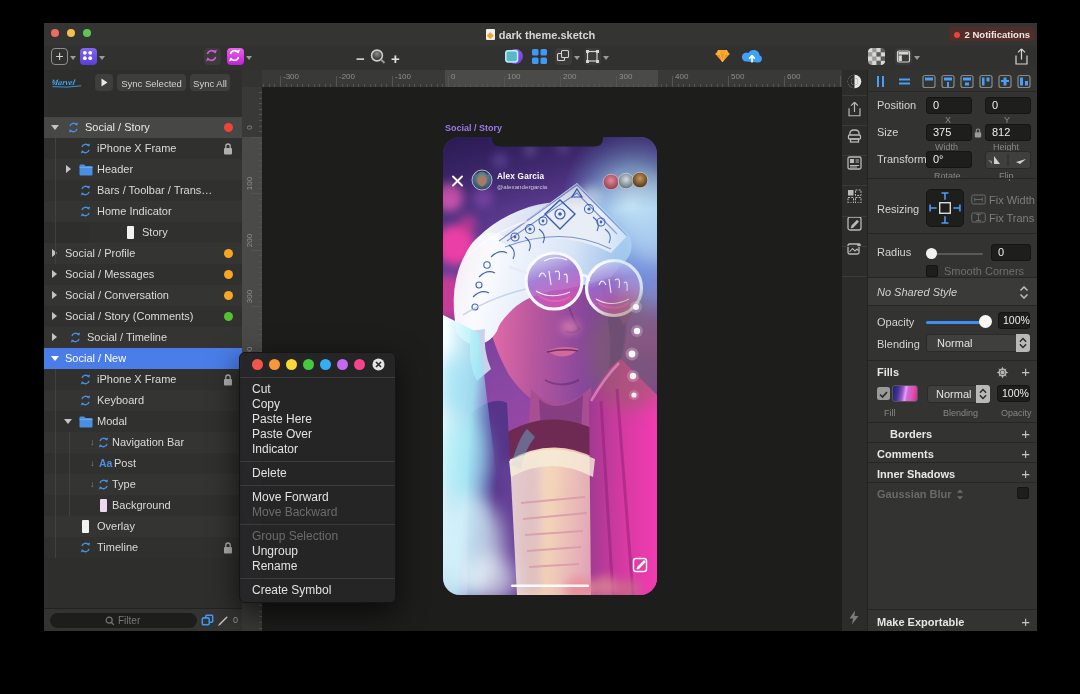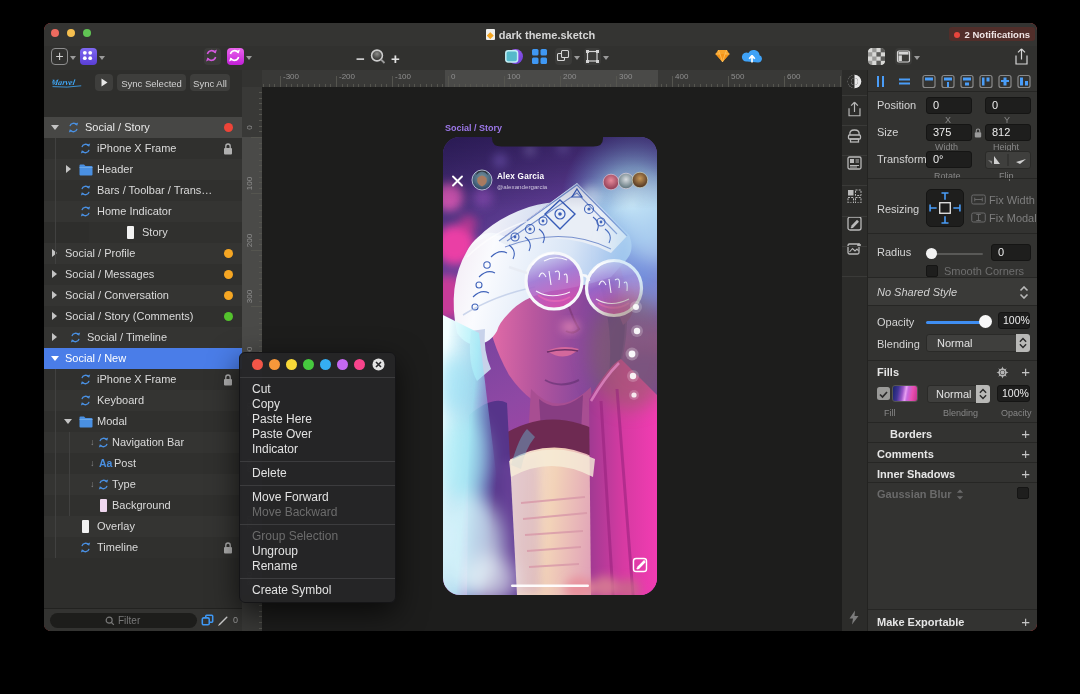--- a/index.html
+++ b/index.html
@@ -1,18 +1,18 @@
 <!DOCTYPE html>
 <html><head>
 <meta charset="utf-8">
 <style>
 * { margin:0; padding:0; box-sizing:border-box; }
 html,body { width:1080px; height:694px; background:#000; overflow:hidden; font-family:"Liberation Sans", sans-serif; }
 #stage { position:relative; width:1080px; height:694px; background:#000; }
-#win { position:absolute; left:44px; top:23px; width:993px; height:608px; background:#ef4444; border-radius:7px; overflow:hidden; }
+#win { position:absolute; left:44px; top:23px; width:993px; height:608px; background:#ef4444; border-radius:1px; overflow:hidden; }
 #titlebar { position:absolute; left:0; top:0; width:100%; height:23px; background:#343432; }
 .tl { position:absolute; top:6px; width:8px; height:8px; border-radius:50%; }
 #title { position:absolute; top:5px; left:0; width:100%; text-align:center; color:#d6d6d6; font-size:11px; font-weight:700; }
 #docicon { position:relative; display:inline-block; width:9px; height:11px; background:#f0f0ee; border-radius:1px; margin-right:4px; top:1px; }
 #docicon::after { content:""; position:absolute; left:2.2px; top:3.5px; width:4.5px; height:4.5px; background:#f5a623; transform:rotate(45deg); border-radius:0.5px; }
 #notif { position:absolute; right:2px; top:4px; height:14px; background:#512e2a; border-radius:3px; color:#efe5e5; font-size:9.5px; font-weight:700; padding:2px 5px 0 16px; }
 #notif::before { content:""; position:absolute; left:5px; top:4.5px; width:6px; height:6px; border-radius:50%; background:#e8453c; }
 #toolbar { position:absolute; left:0; top:23px; width:100%; height:47px; background:#31312f; }
 .tbtn { position:absolute; width:17px; height:17px; border-radius:4px; top:2px; }
 .caret { position:absolute; top:10px; width:0; height:0; border-left:3px solid transparent; border-right:3px solid transparent; border-top:4px solid #9a9a9a; }
@@ -1051,21 +1051,21 @@
     </div>
     <svg width="15" height="13" viewBox="0 0 20 14" style="position:absolute; left:103px; top:123px;">
           <rect x="1" y="1" width="18" height="12" rx="2" fill="none" stroke="#6e6e6e" stroke-width="1.3"></rect>
           <path d="M5 7 H15 M5 4.5 V9.5 M15 4.5 V9.5" stroke="#6e6e6e" stroke-width="1.2"></path>
         </svg>
     <div style="position:absolute; left:121px; top:124px; color:#7e7e7e; font-size:11px; white-space:nowrap;">Fix Width</div>
     <svg width="15" height="13" viewBox="0 0 20 14" style="position:absolute; left:103px; top:141px;">
           <rect x="1" y="1" width="18" height="12" rx="2" fill="none" stroke="#6e6e6e" stroke-width="1.3"></rect>
           <path d="M10 3 V11 M7 3 H13 M7 11 H13" stroke="#6e6e6e" stroke-width="1.2"></path>
         </svg>
-    <div style="position:absolute; left:121px; top:142px; color:#7e7e7e; font-size:11px; white-space:nowrap;">Fix Modal</div>
+    <div style="position:absolute; left:121px; top:142px; color:#7e7e7e; font-size:11px; white-space:nowrap;">Fix Trans</div>
     <div class="sep" style="top:163px;"></div>
     <div class="ilabel" style="left:9px; top:176px;">Radius</div>
     <div style="position:absolute; left:58px; top:183px; width:57px; height:2px; border-radius:1px; background:#595957;"></div>
     <div style="position:absolute; left:58px; top:178px; width:11px; height:11px; background:#f2f2f2; border-radius:50%;"></div>
     <div class="ifield" style="left:123px; top:174px; width:40px;">0</div>
     <div class="chk" style="left:58px; top:195px;"></div>
     <div style="position:absolute; left:76px; top:195px; color:#6e6e6e; font-size:11px;">Smooth Corners</div>
     <div class="sep" style="top:207px;"></div>
     <div style="position:absolute; left:0; top:208px; width:100%; height:27px; background:#3a3a38;"></div>
     <div style="position:absolute; left:9px; top:216px; color:#d2d2d2; font-size:11px; font-style:italic;">No Shared Style</div>

